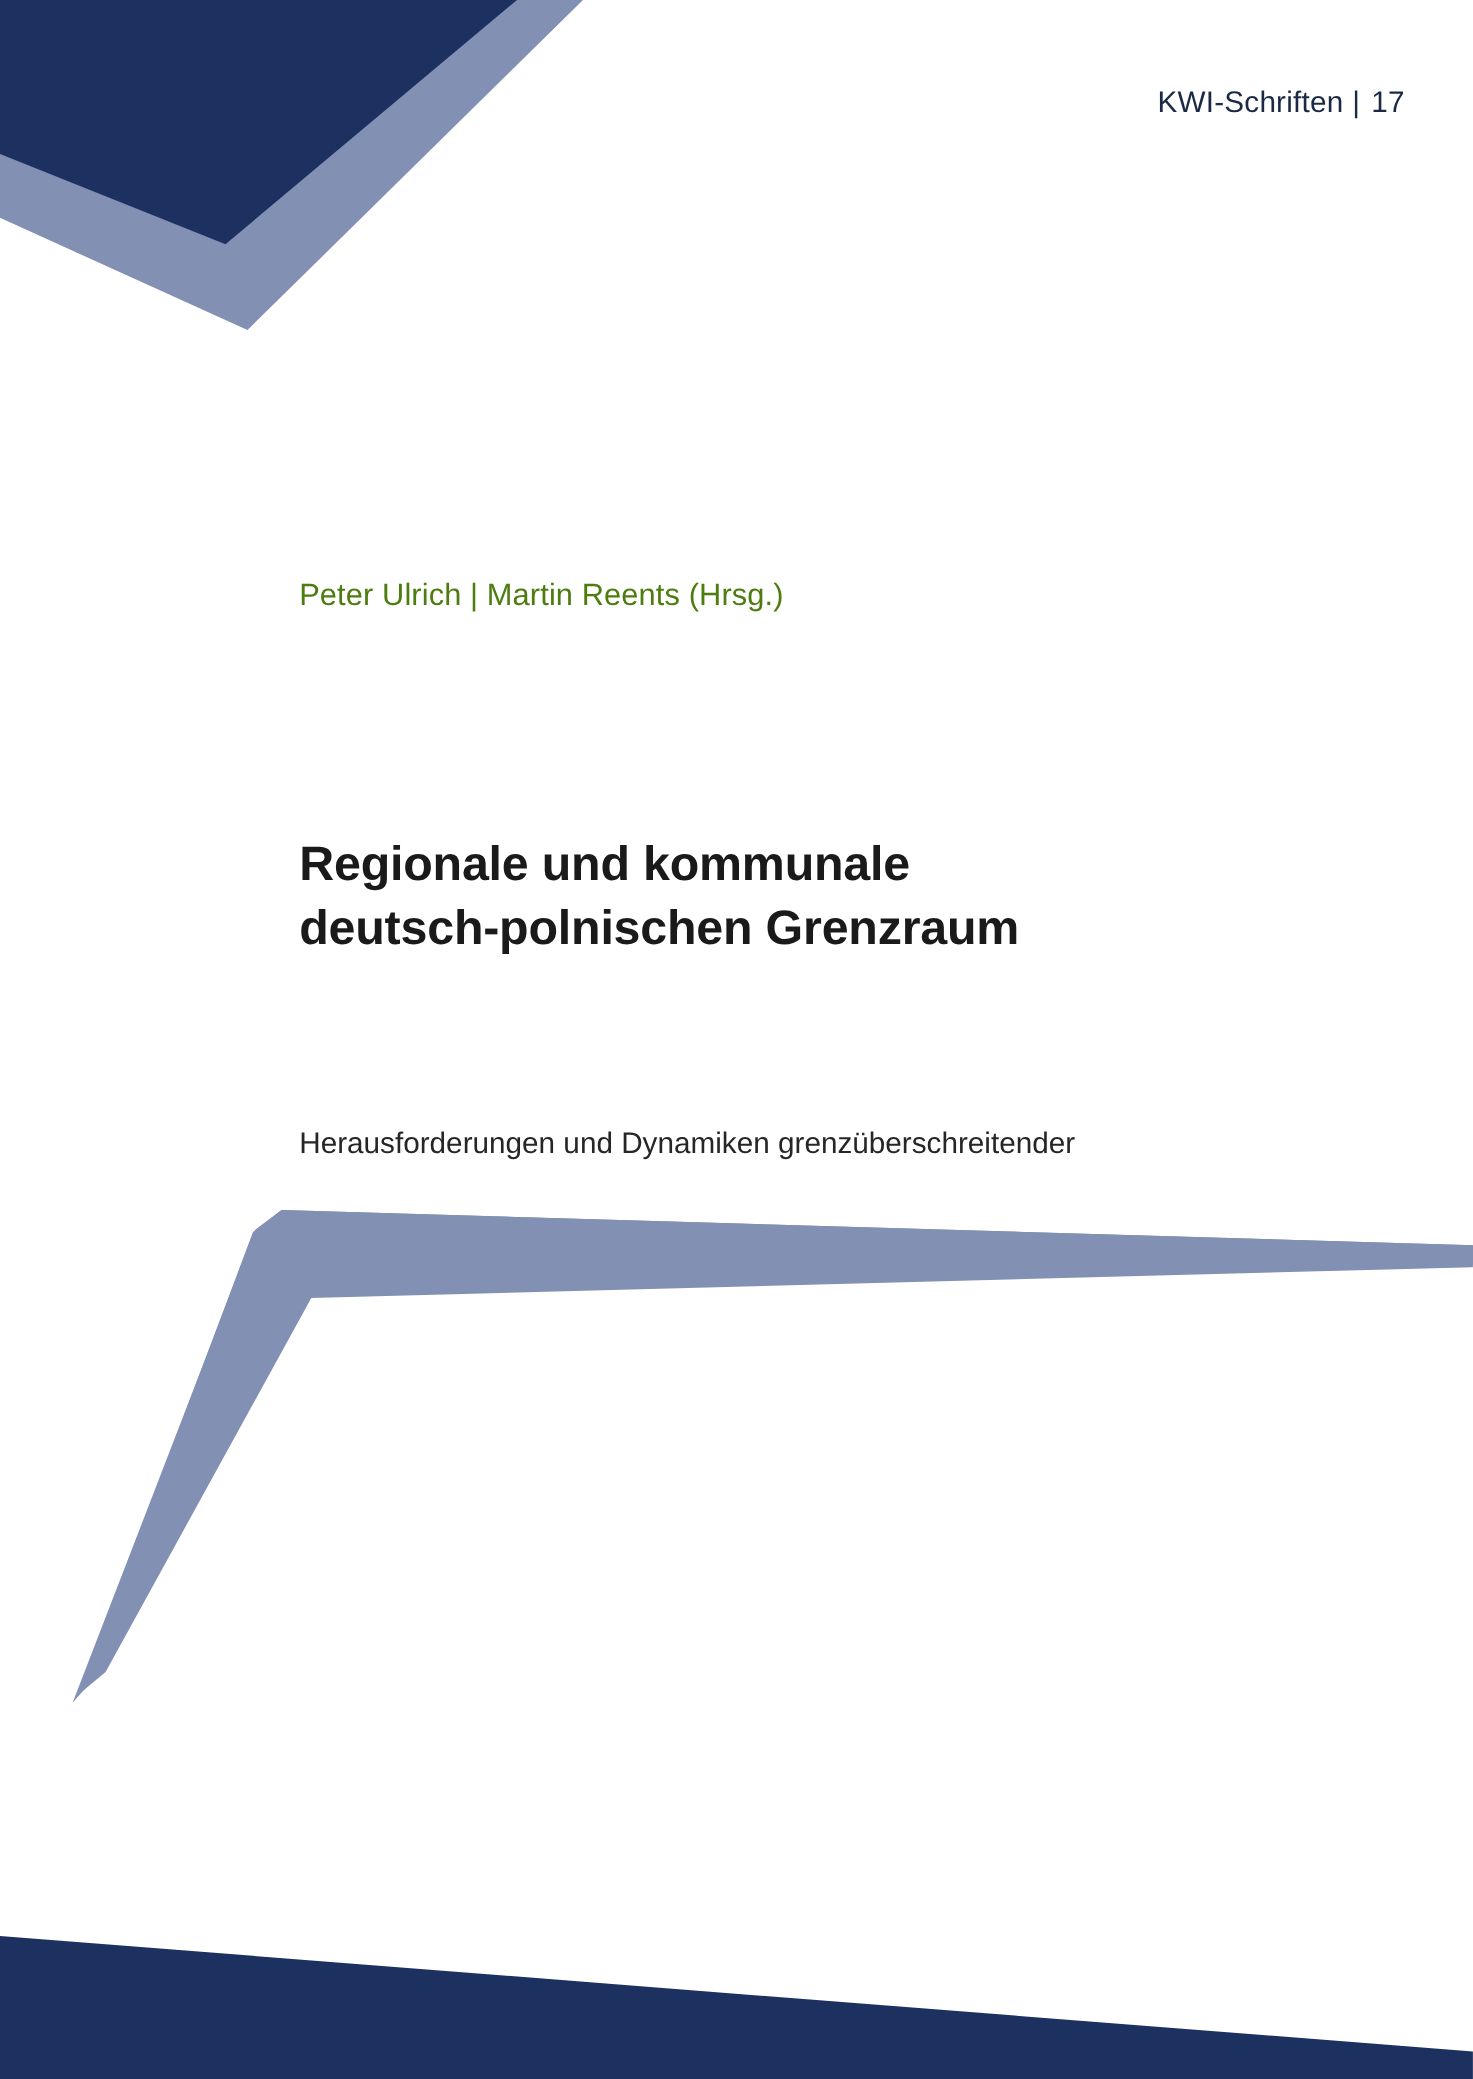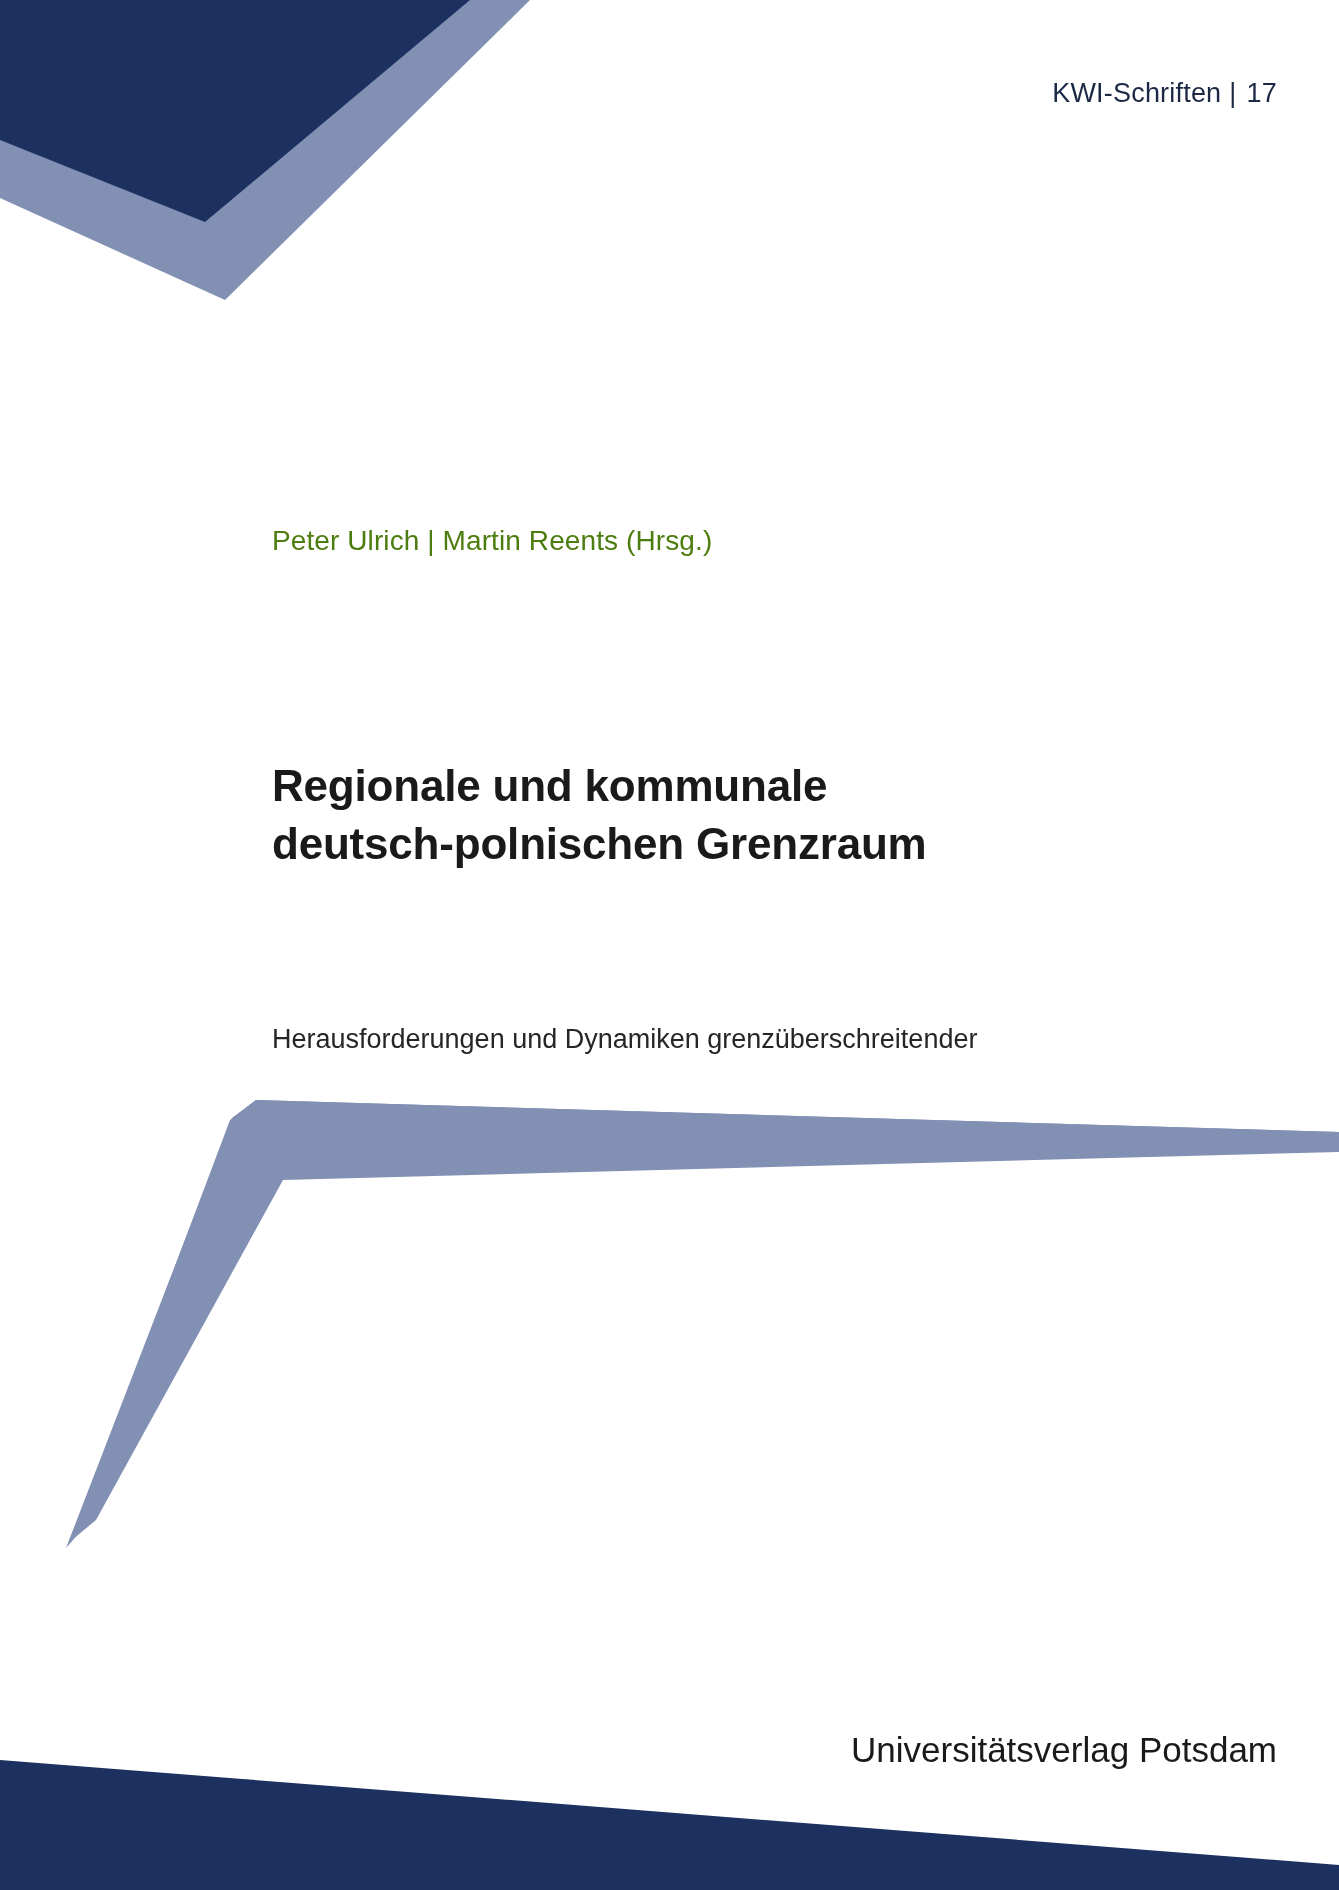--- a/index.html
+++ b/index.html
@@ -132,15 +132,14 @@
 
   <div class="title">
     <div>Regionale und kommunale</div>
     <div>deutsch-polnischen Grenzraum</div>
   </div>
 
   <div class="subtitle">
     <div>Herausforderungen und Dynamiken grenzüberschreitender</div>
   </div>
 
-  <div class="publisher">Universitätsverlag Potsdam</div>
 
 </div>
 
 </body></html>

